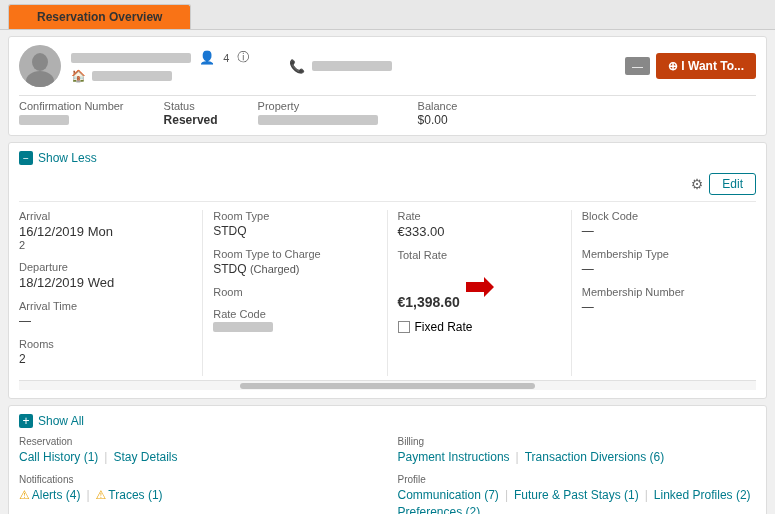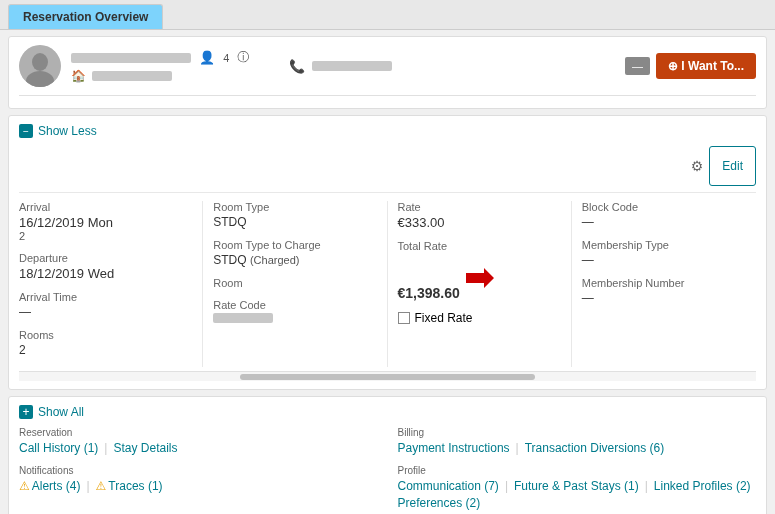--- a/index.html
+++ b/index.html
@@ -21,24 +21,24 @@
     }
 
     
     .tab-bar {
       display: flex;
       background: #e8e8e8;
       border-bottom: 1px solid #ccc;
       padding-top: 4px;
     }
     .tab {
-      background: #7dd3fc;
+      background: #f97316;
       border: 1px solid #ccc;
       border-bottom: none;
-      padding: 5px 14px;
+      padding: 5px 28px;
       font-size: 12px;
       font-weight: bold;
       color: #333;
       border-radius: 3px 3px 0 0;
       margin-left: 8px;
       text-align: center;
     }
 
     
     .top-card {
@@ -174,21 +174,21 @@
       justify-content: flex-end;
       align-items: center;
       gap: 6px;
       margin-bottom: 6px;
     }
     .gear-icon { color: #666; font-size: 14px; cursor: pointer; }
     .edit-btn {
       border: 1px solid #007b8c;
       color: #007b8c;
       background: #fff;
-      padding: 12px 12px;
+      padding: 3px 12px;
       border-radius: 3px;
       font-size: 12px;
       cursor: pointer;
     }
 
     .details-grid {
       display: grid;
       grid-template-columns: 1fr 1fr 1fr 1fr;
       gap: 0;
       border-top: 1px solid #e8e8e8;
@@ -338,20 +338,38 @@
           <span style="font-size:13px; color:#555;">📞</span>
           <div class="gray-bar gray-bar-sm"></div>
         </div>
       </div>
       <div class="top-actions">
         <button class="minimize-btn">—</button>
         <button class="i-want-to-btn">⊕ I Want To...</button>
       </div>
     </div>
     <hr class="divider-line">
+    <div class="fields-row">
+      <div class="field-group">
+        <span class="field-label">Confirmation Number</span>
+        <div class="gray-bar gray-bar-xs" style="margin-top:2px;"></div>
+      </div>
+      <div class="field-group">
+        <span class="field-label">Status</span>
+        <span class="field-value bold">Reserved</span>
+      </div>
+      <div class="field-group">
+        <span class="field-label">Property</span>
+        <div class="gray-bar gray-bar-md" style="margin-top:2px;"></div>
+      </div>
+      <div class="field-group">
+        <span class="field-label">Balance</span>
+        <span class="field-value">$0.00</span>
+      </div>
+    </div>
   </div>
 
   <div class="middle-card">
     <div class="show-less-row">
       <span class="show-less-icon">−</span>
       <span>Show Less</span>
     </div>
     <div class="edit-row">
       <span class="gear-icon">⚙</span>
       <button class="edit-btn">Edit</button>

